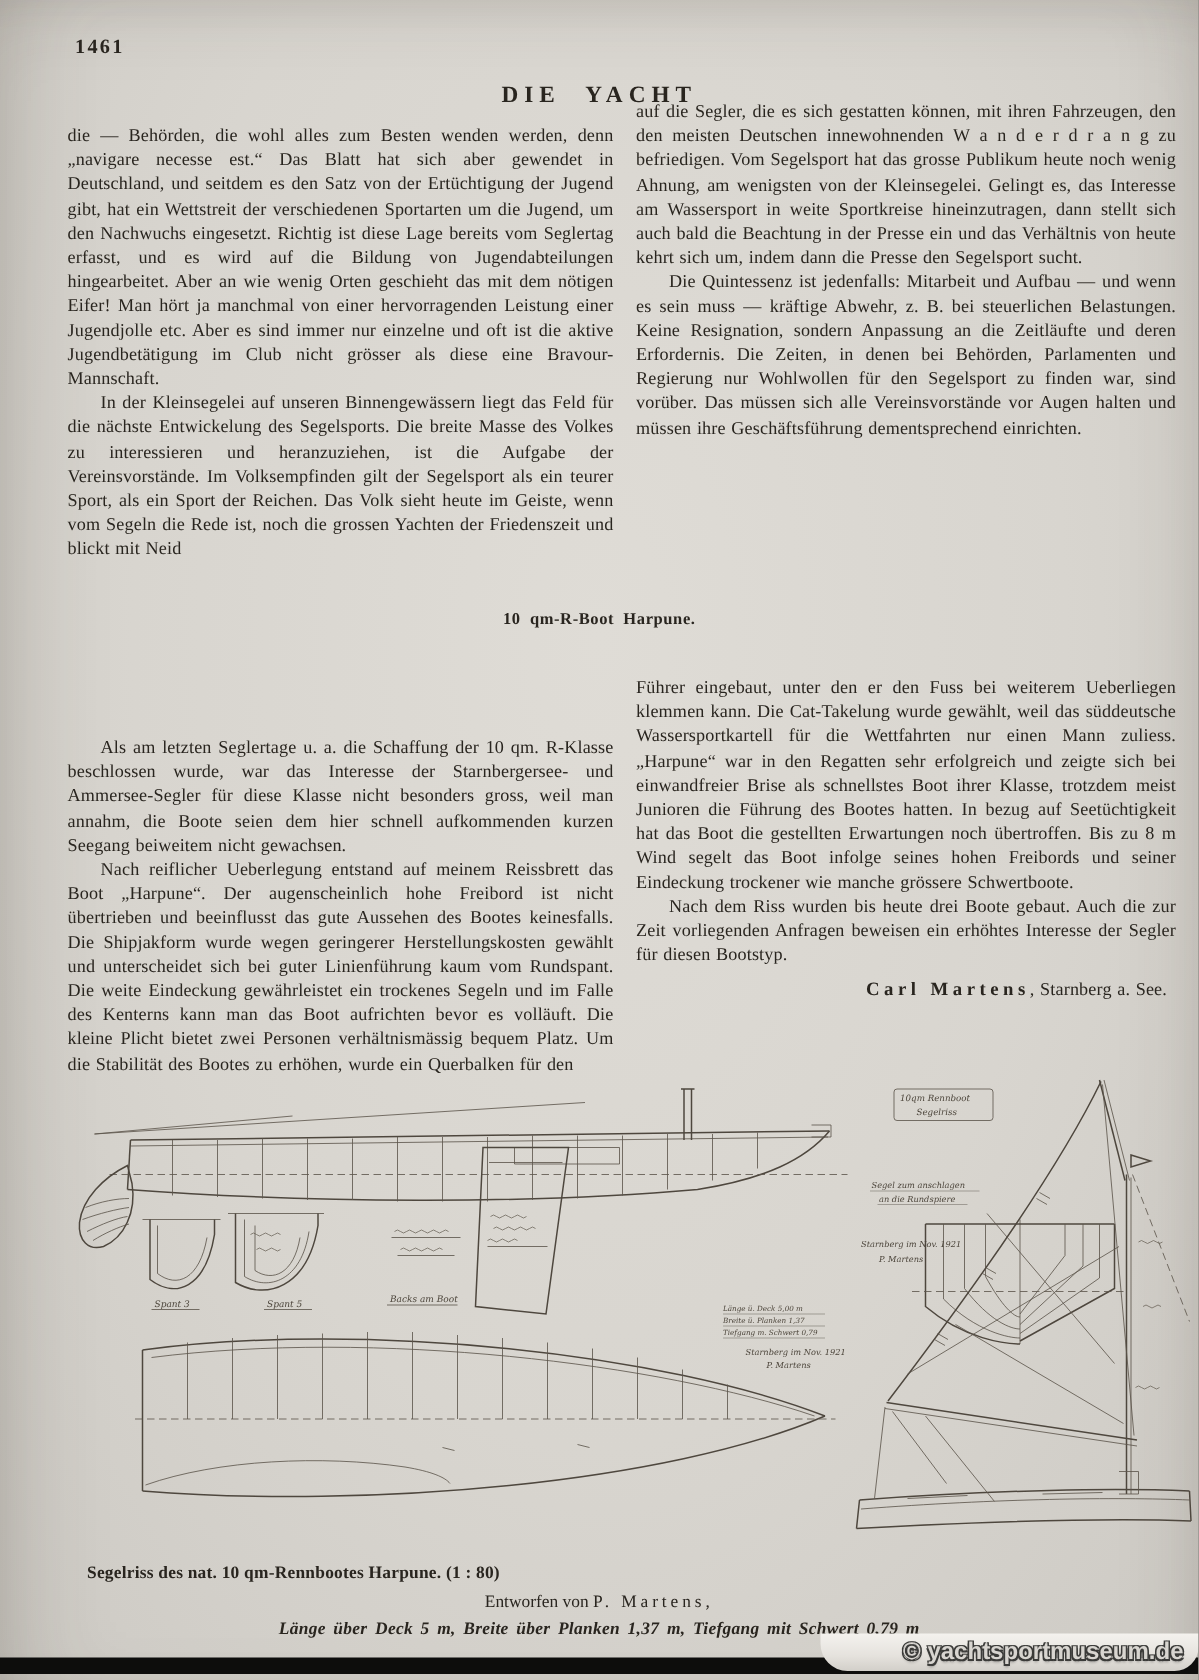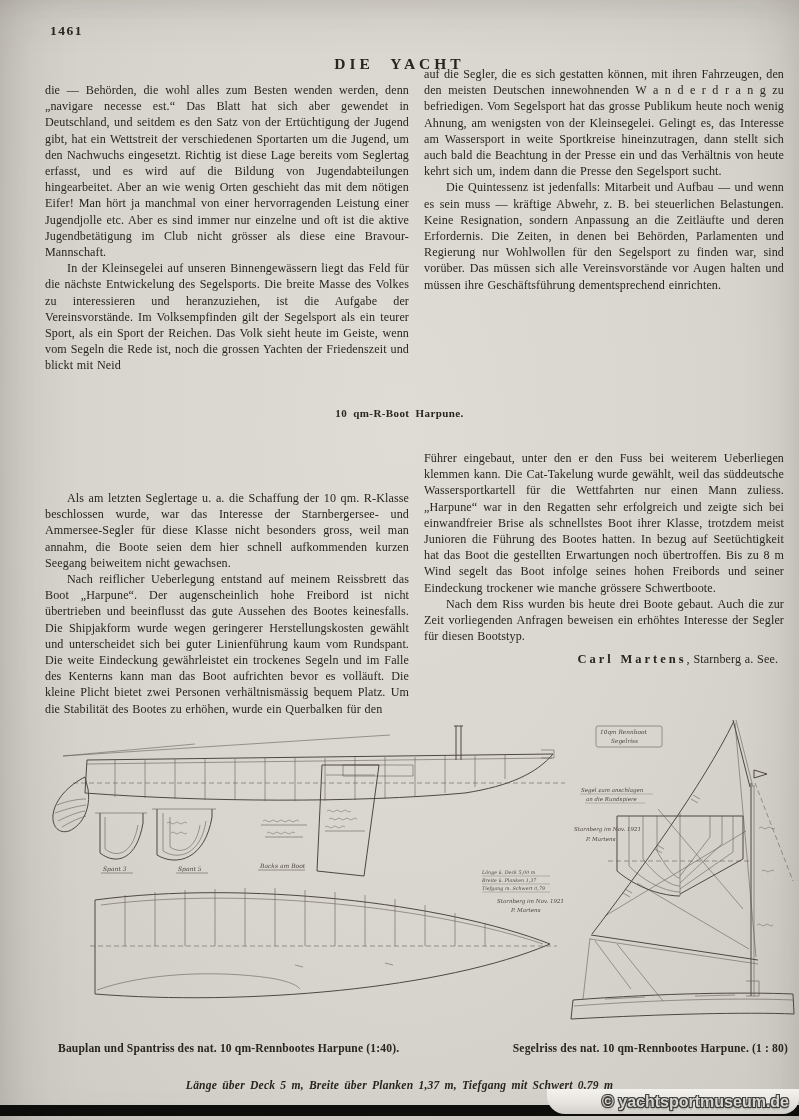--- a/index.html
+++ b/index.html
@@ -200,24 +200,27 @@
         <path class="tn dash" d="M710,70 L748,168"></path>
         <path class="tn" d="M701,268 L714,268 L714,283 L701,283"></path>
         <path class="scr" transform="translate(714,115)" d="M0,0 q2,-2 4,0 t4,0 t4,0 t4,0"></path>
         <path class="scr" transform="translate(717,158)" d="M0,0 q2,-2 4,0 t4,0 t4,0"></path>
         <path class="scr" transform="translate(712,212)" d="M0,0 q2,-2 4,0 t4,0 t4,0 t4,0"></path>
       </g>
     </svg>
   </div>
 
   <div class="caption-row">
-    <span>Bauplan und Spantriss des nat. 10 qm-Rennbootes Harpune (1:40).</span>
     <span>Segelriss des nat. 10 qm-Rennbootes Harpune. (1 : 80)</span>
   </div>
 
+  <div class="credit-line">
+    <span>Entworfen von</span>
+    <span class="spaced">P. Martens,</span>
+  </div>
 
   <div class="dims-line">Länge über Deck 5 m, Breite über Planken 1,37 m, Tiefgang mit Schwert 0,79 m</div>
 
   <div class="bottom-bar"></div>
   <div class="wm-band">
     <span class="wm-text">© yachtsportmuseum.de</span>
   </div>
 
 </div>
 

